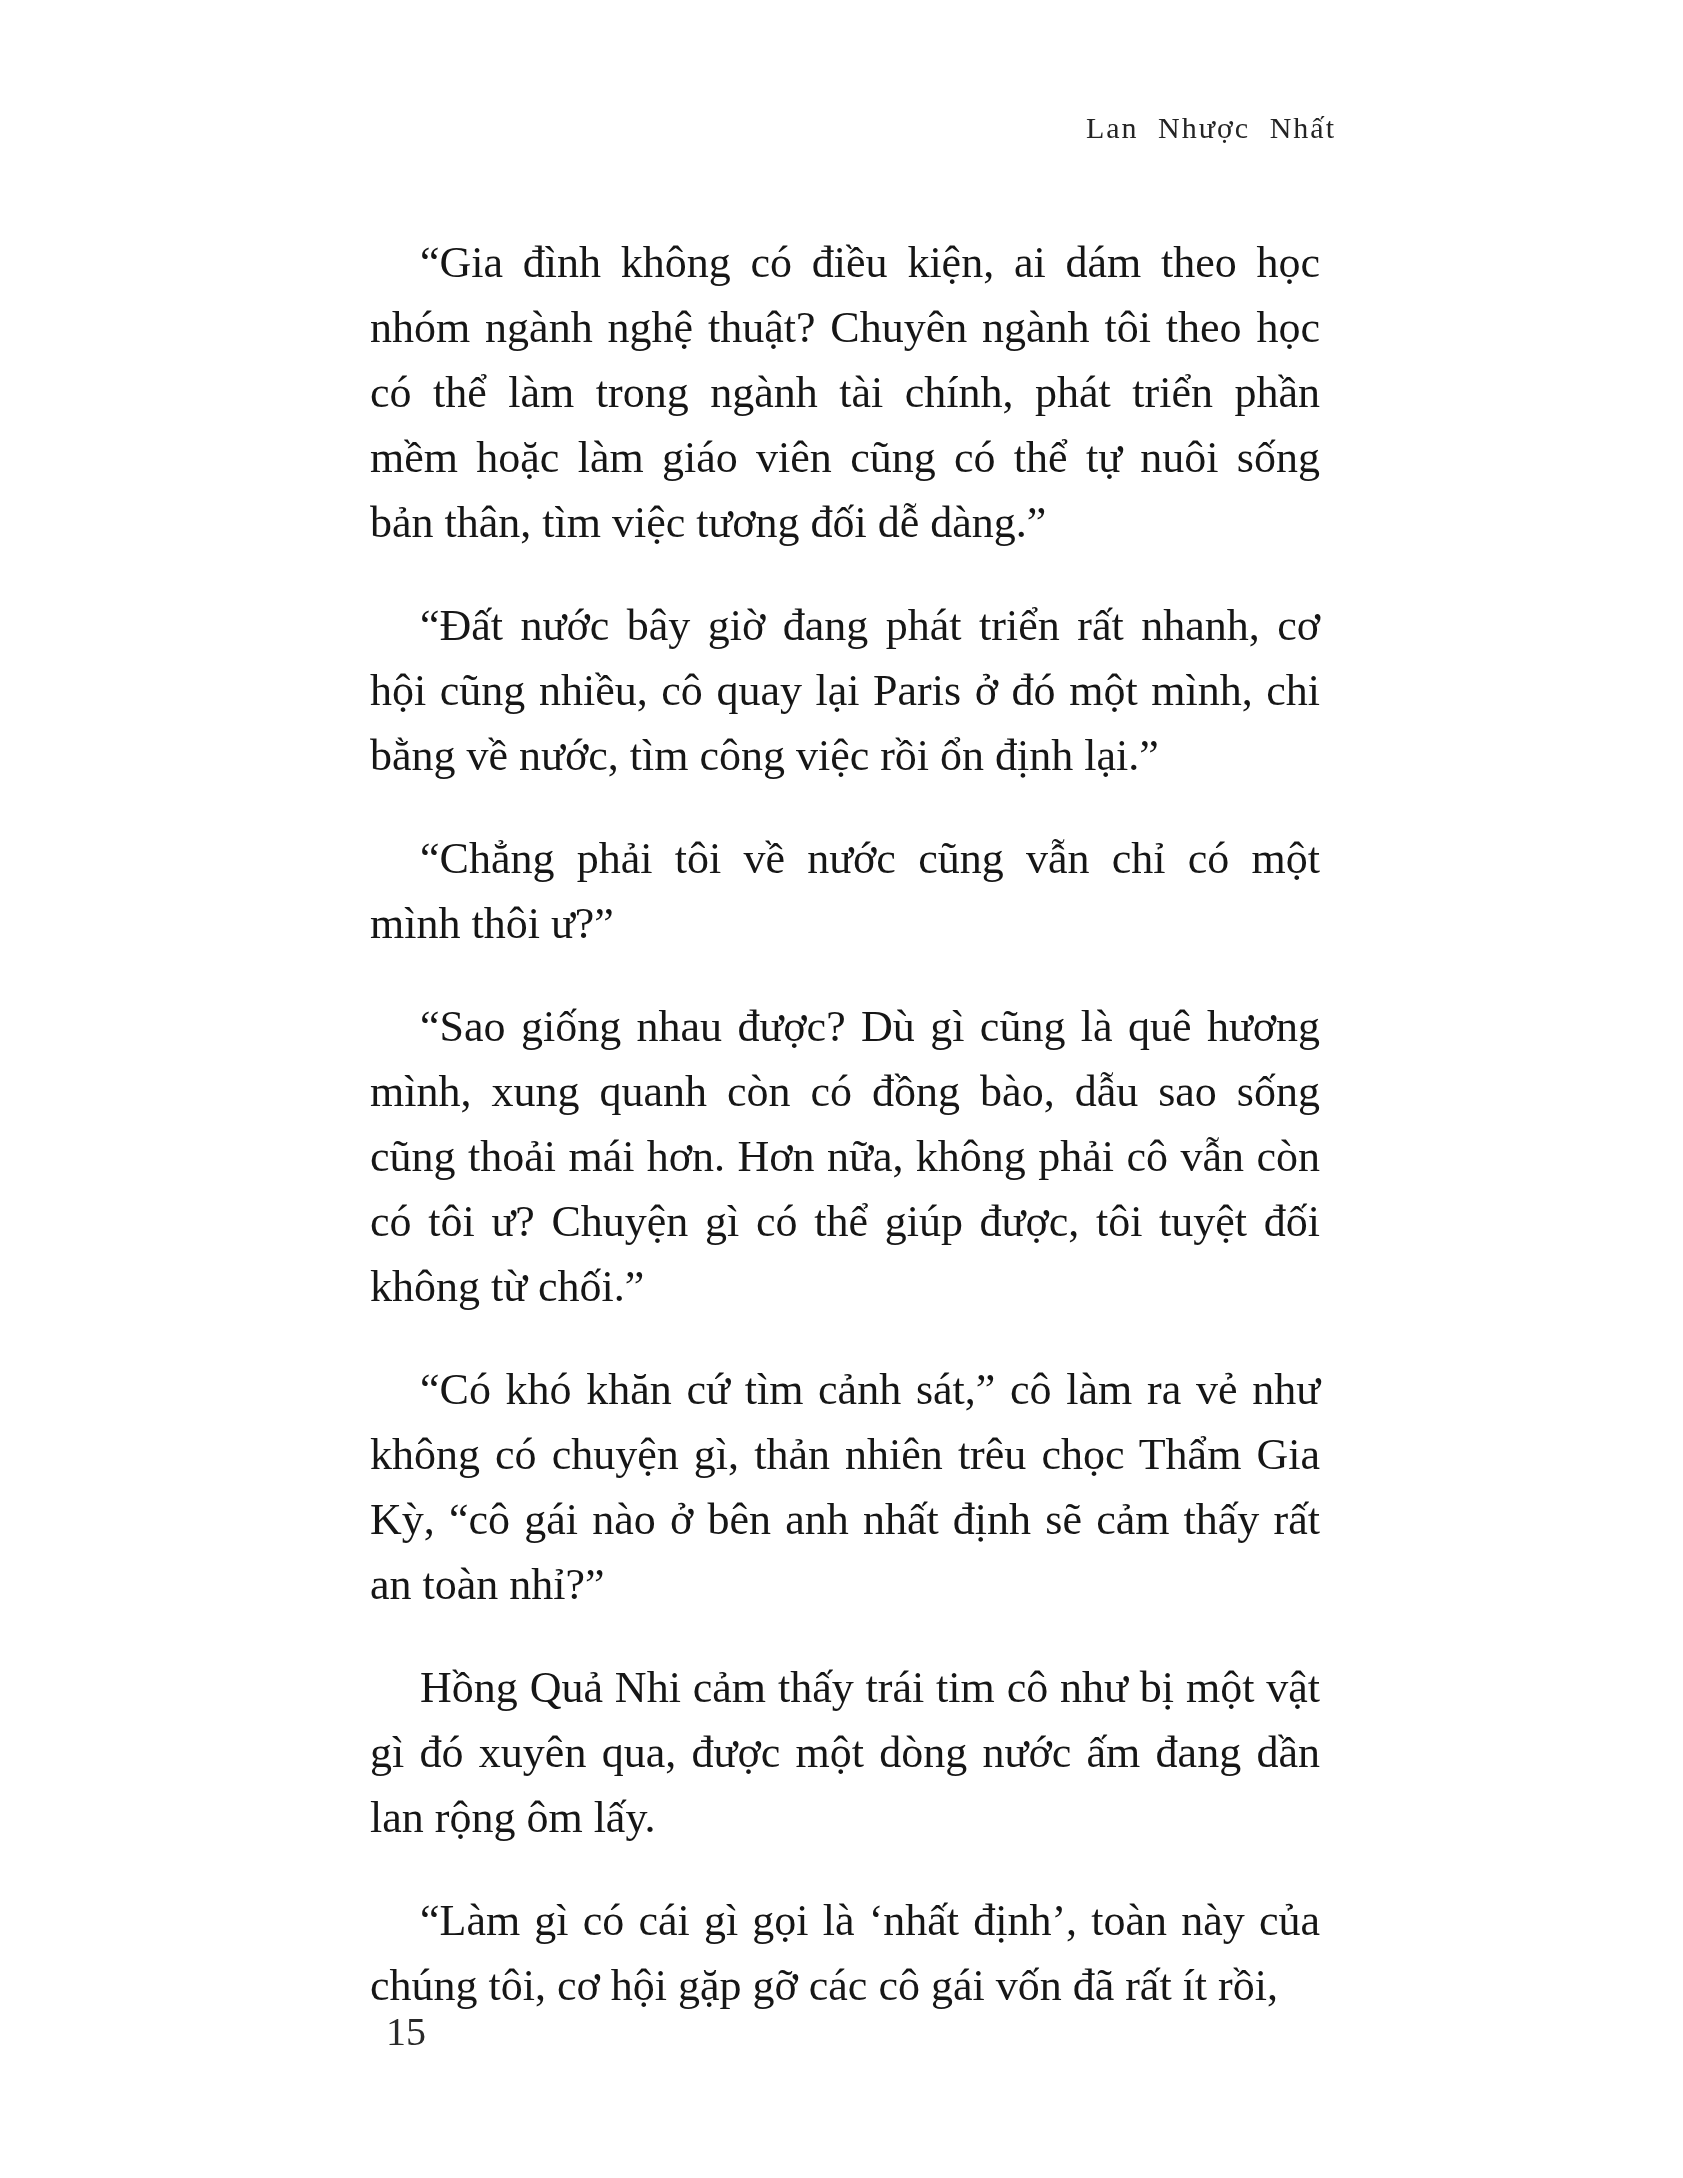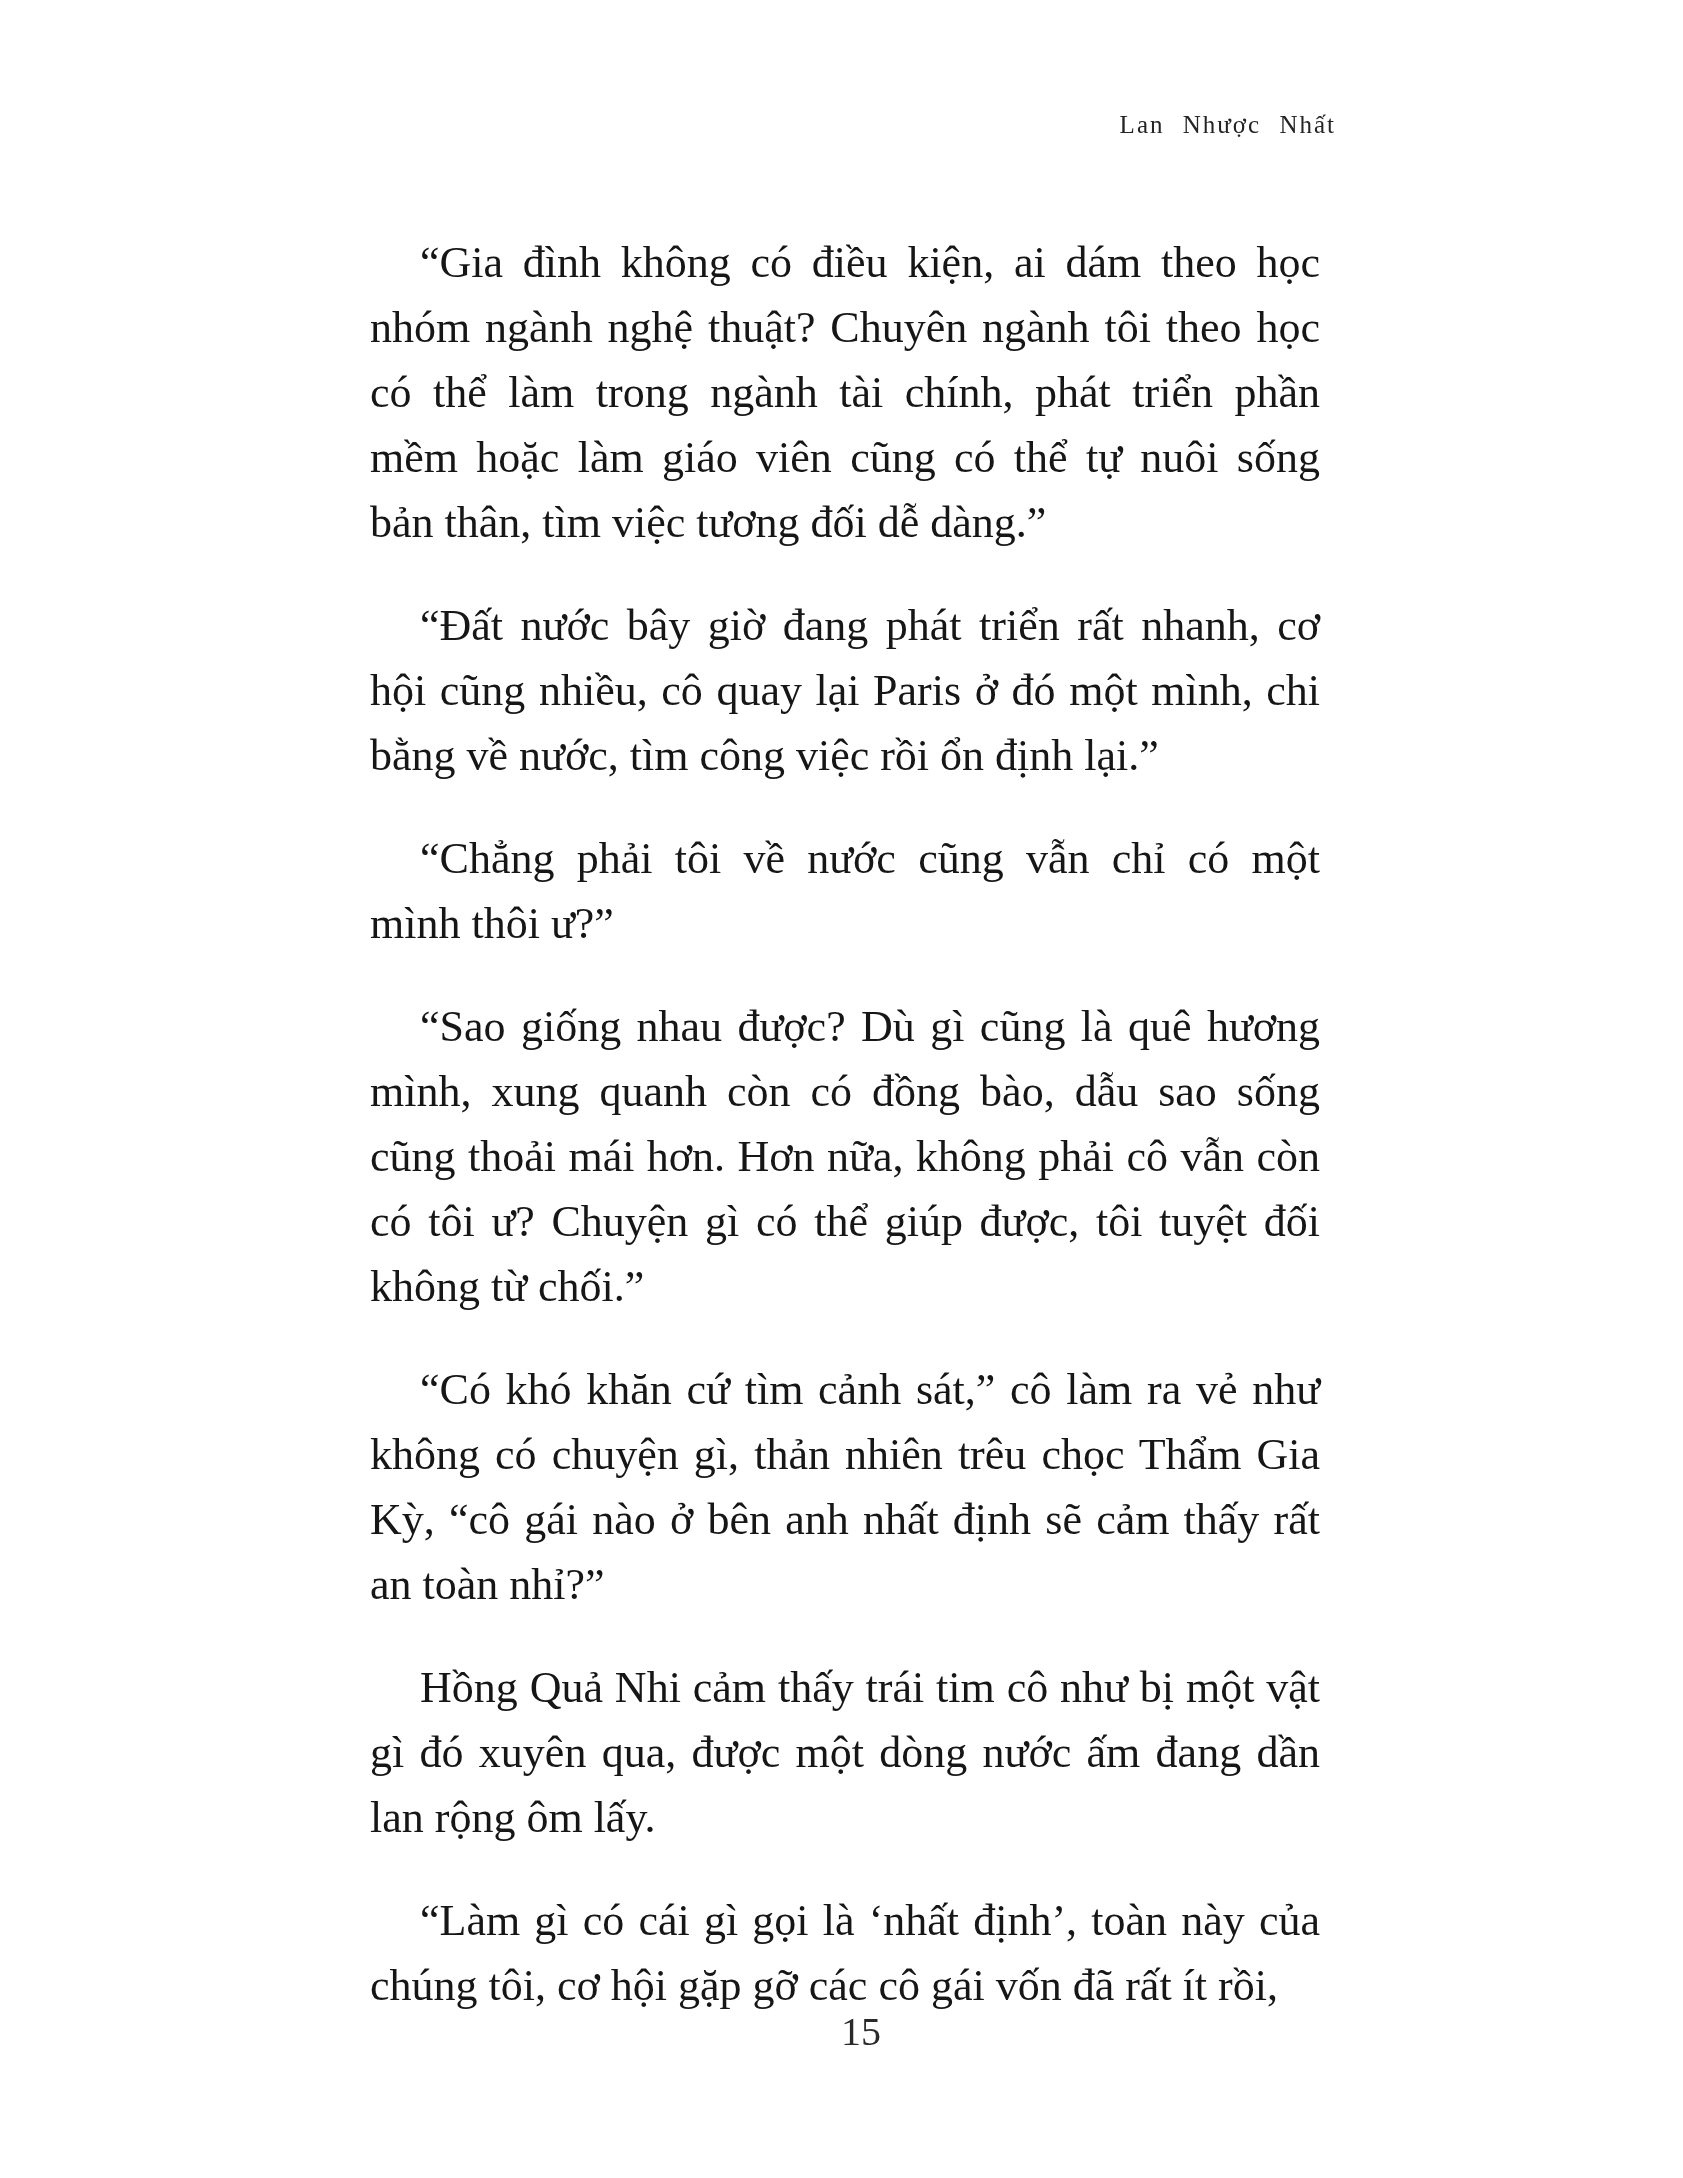--- a/index.html
+++ b/index.html
@@ -15,21 +15,21 @@
     font-family: "Liberation Serif", "DejaVu Serif", serif;
     color: #1b1b1b;
     overflow: hidden;
   }
   .running-header {
     position: absolute;
     top: 111px;
     left: 386px;
     width: 950px;
     text-align: right;
-    font-size: 25px;
+    font-size: 30px;
     letter-spacing: 2px;
     word-spacing: 10px;
     color: #242424;
     font-weight: 400;
   }
   .content {
     position: absolute;
     top: 230px;
     left: 370px;
     width: 950px;
@@ -40,21 +40,20 @@
     line-height: 65px;
     text-align: justify;
     text-indent: 50px;
     color: #161616;
   }
   .page-number {
     position: absolute;
     top: 2008px;
     left: 386px;
     width: 950px;
-    text-align: center;
     font-size: 40px;
     color: #2a2a2a;
   }
 </style>
 </head>
 <body>
 
 <div class="page">
 
   <div class="running-header">Lan Nhược Nhất</div>

